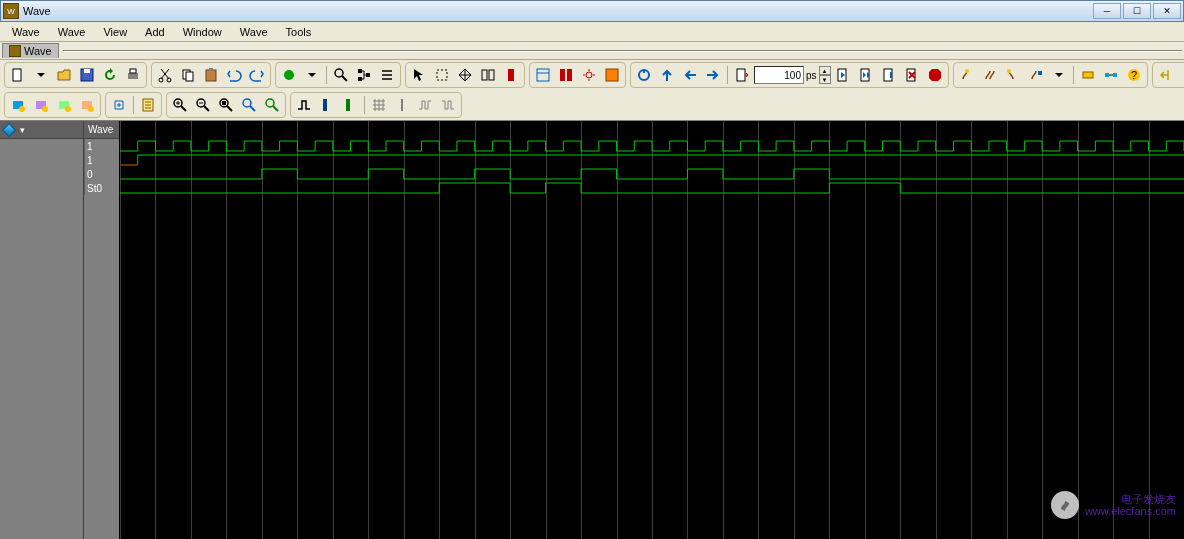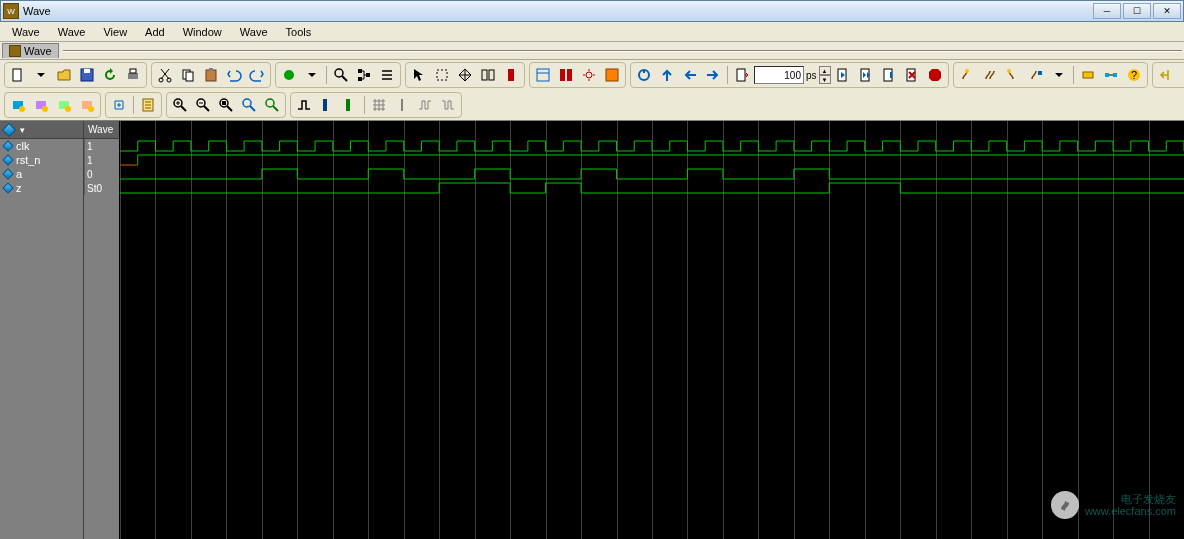--- a/index.html
+++ b/index.html
@@ -41,21 +41,21 @@
 .sig-row .d { width:8px; height:8px; background:linear-gradient(135deg,#4fc3f7,#0277bd); transform:rotate(45deg); border:1px solid #01579b; }
 .msg-row { height:14px; display:flex; align-items:center; padding:0 2px; color:#fff; font-size:10px; border-left:1px solid #606060; }
 
 .wavearea { flex:1; background:#000; position:relative; overflow:hidden; }
 .grid-v { position:absolute; top:0; bottom:0; width:1px; background:#404040; }
 .wave-row { position:absolute; left:0; right:0; height:14px; }
 .wave-svg { width:100%; height:100%; }
 
 .watermark { position:absolute; right:8px; bottom:20px; display:flex; align-items:center; gap:6px; opacity:0.75; pointer-events:none; }
 .watermark .logo { width:28px; height:28px; border-radius:50%; background:#fff; display:flex; align-items:center; justify-content:center; }
-.watermark .txt { color:#0f766e; font-size:12px; text-align:right; line-height:1.1; }
+.watermark .txt { color:#6d28d9; font-size:12px; text-align:right; line-height:1.1; }
 </style>
 </head>
 <body>
 
 <div class="titlebar">
   <div class="icon">W</div>
   <div class="title">Wave</div>
   <div class="winbtns">
     <div class="winbtn">─</div>
     <div class="winbtn">☐</div>
@@ -482,38 +482,20 @@
 
 <div class="workspace">
 
   <div class="sigpanel">
     <div class="panel-head">
       <div style="width:10px;height:10px;position:relative;margin-right:6px">
         <div class="diamond" style="position:absolute;width:10px;height:10px"></div>
       </div>
       <span style="font-size:9px">▾</span>
     </div>
-    <div id="sig-rows">
-        <div class="sig-row">
-          <div class="d"></div>
-          <span>clk</span>
-        </div>
-        <div class="sig-row">
-          <div class="d"></div>
-          <span>rst_n</span>
-        </div>
-        <div class="sig-row">
-          <div class="d"></div>
-          <span>a</span>
-        </div>
-        <div class="sig-row">
-          <div class="d"></div>
-          <span>z</span>
-        </div>
-      </div>
   </div>
 
   <div class="msgpanel">
     <div class="panel-head">Wave</div>
     <div id="msg-rows">
         <div class="msg-row">1</div>
         <div class="msg-row">1</div>
         <div class="msg-row">0</div>
         <div class="msg-row">St0</div>
       </div>

